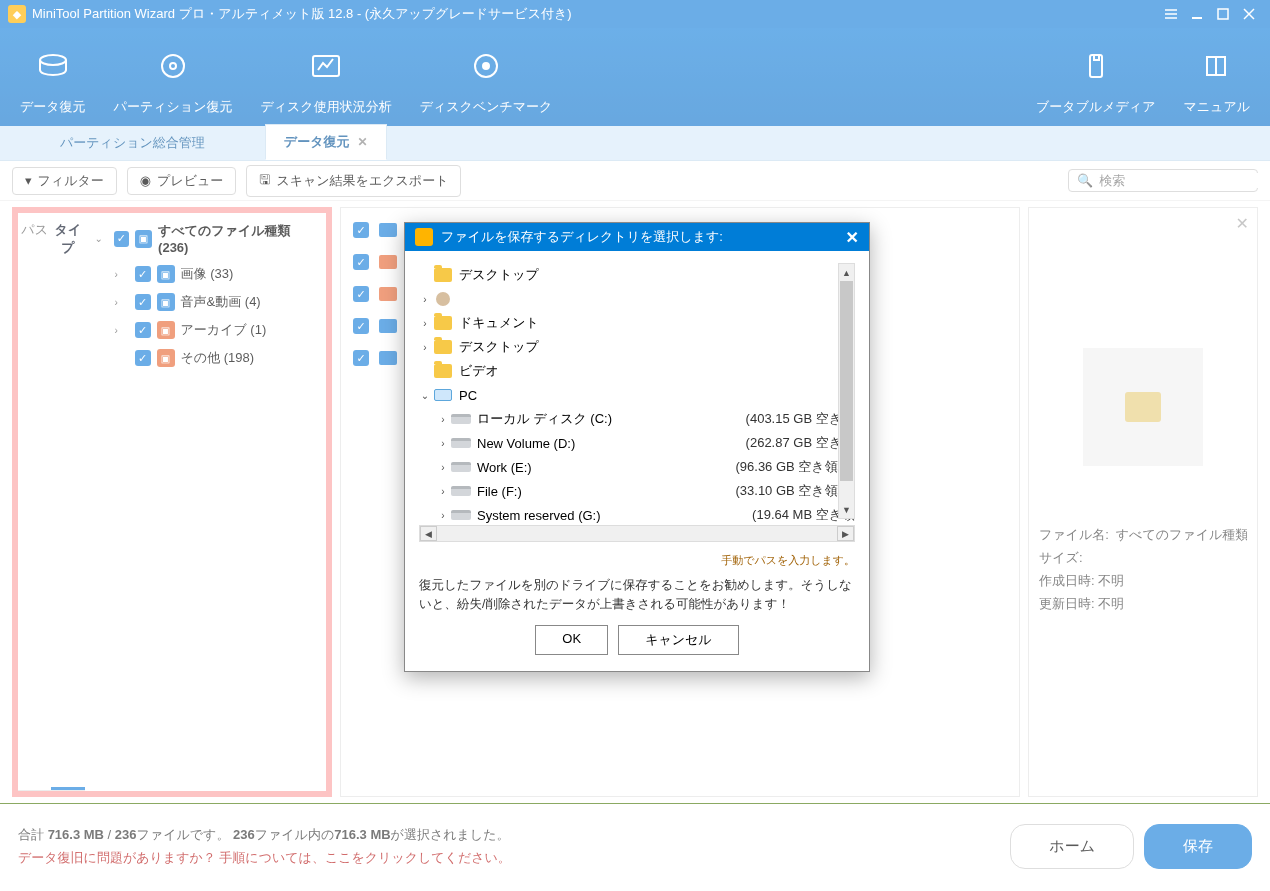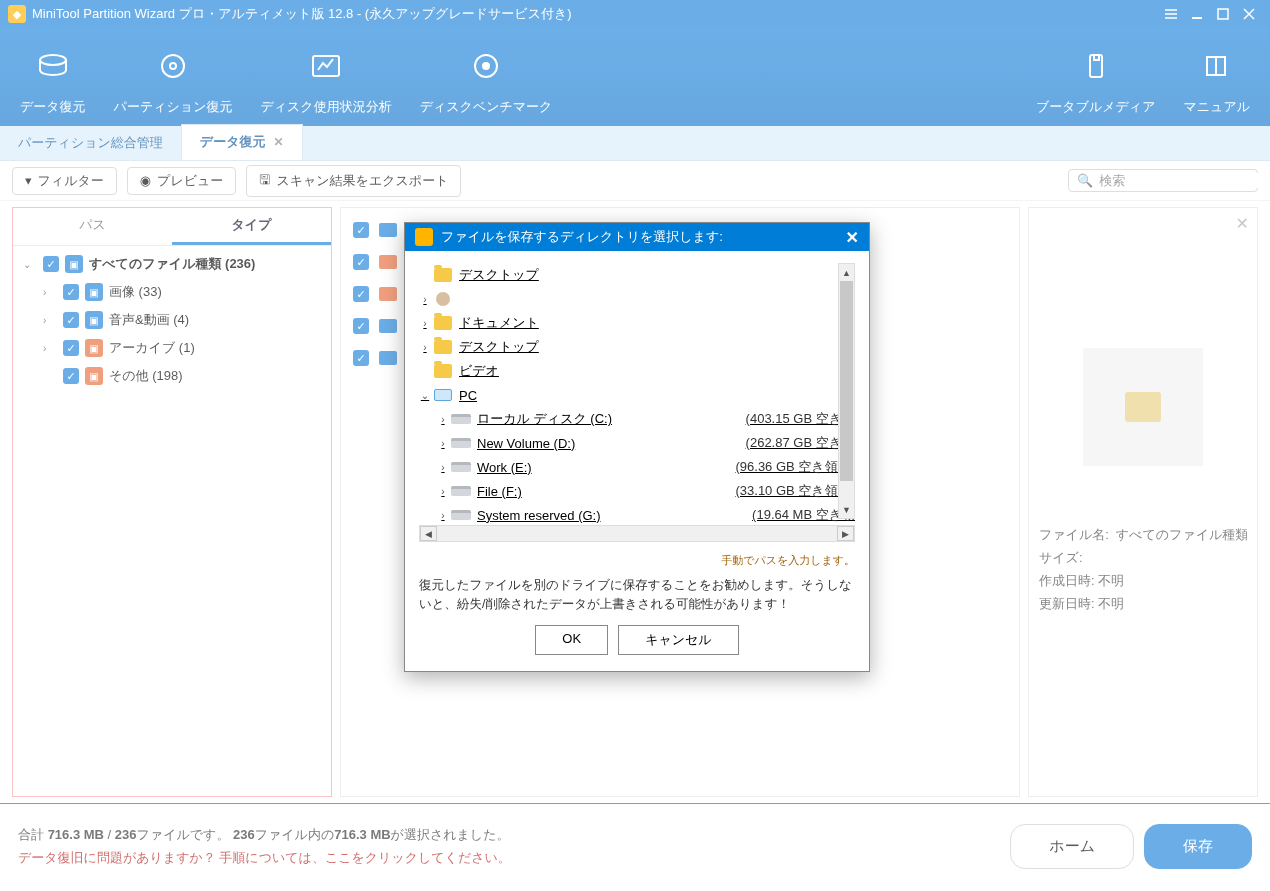--- a/index.html
+++ b/index.html
@@ -13,34 +13,34 @@
 .titlebar .win-btn svg { stroke:#fff; fill:none; }
 
 
 .ribbon { height:98px; background:linear-gradient(#1e85dd,#1779cf); display:flex; align-items:flex-end; color:#fff; padding:0 6px 4px; }
 .ribbon .rbtn { display:flex; flex-direction:column; align-items:center; justify-content:flex-end; padding:0 14px 6px; cursor:pointer; font-size:13px; }
 .ribbon .rbtn .ic { width:36px; height:36px; margin-bottom:14px; display:flex; align-items:center; justify-content:center;}
 .ribbon .spacer { flex:1; }
 
 
 .tabsrow { height:35px; background:#d9ecfa; display:flex; align-items:flex-end; border-bottom:1px solid #c9dff0;}
-.tabsrow .tab { padding:8px 18px; font-size:13px; color:#0f5a9c; cursor:pointer;}
+.tabsrow .tab { padding:8px 18px; font-size:13px; color:#0f5a9c; cursor:pointer;margin-left:42px;}
 .tabsrow .tab.active { background:#fff; border:1px solid #c9dff0; border-bottom:1px solid #fff; font-weight:600; }
 .tabsrow .tab .x { margin-left:8px; color:#888; font-size:12px;}
 
 
 .toolbar { height:40px; display:flex; align-items:center; padding:0 12px; gap:10px; border-bottom:1px solid #eee; }
 .toolbar .tbtn { border:1px solid #ccc; border-radius:4px; padding:4px 12px; display:flex; align-items:center; gap:6px; cursor:pointer; background:#fff; font-size:13px;}
 .toolbar .spacer { flex:1; }
 .toolbar .search { border:1px solid #ccc; border-radius:4px; padding:3px 8px; width:190px; display:flex; align-items:center; gap:6px; color:#999;}
 .toolbar .search input { border:none; outline:none; flex:1; font-size:13px;}
 
 
 .body { display:flex; height:602px; }
-.leftpane { width:320px; border:1px solid #fca5a5; margin:6px 0 6px 12px; display:flex; flex-direction:column; }
+.leftpane { width:320px; border:6px solid #fca5a5; margin:6px 0 6px 12px; display:flex; flex-direction:row; }
 .ptabs { display:flex; border-bottom:1px solid #e4e4e4; }
 .ptabs .pt { flex:1; text-align:center; padding:8px 0; cursor:pointer; color:#666;}
 .ptabs .pt.active { color:#0f172a; border-bottom:3px solid #1c82db; font-weight:600;}
 .tree { flex:1; overflow:auto; padding:4px 0;}
 .trow { display:flex; align-items:center; padding:5px 10px; cursor:pointer;}
 .trow .chev { width:14px; color:#666; font-size:10px;}
 .trow .cb { width:16px; height:16px; background:#1c82db; border-radius:3px; margin:0 6px; display:flex; align-items:center; justify-content:center; color:#fff; font-size:11px;}
 .trow .fi { width:18px; height:18px; margin-right:6px; border-radius:3px; display:flex; align-items:center; justify-content:center; font-size:10px; color:#fff;}
 .trow.l0{} .trow.l1{padding-left:30px;}
 .midpane { flex:1; border:1px solid #e4e4e4; margin:6px 8px; padding:6px 0;}
@@ -62,21 +62,21 @@
 
 
 .dim { position:absolute; inset:0; background:rgba(255,255,255,0.35);}
 
 .dialog { position:absolute; left:404px; top:222px; width:466px; background:#fff; border:1px solid #888; box-shadow:0 6px 20px rgba(0,0,0,0.3);}
 .dlg-title { height:28px; background:#007dd7; color:#fff; display:flex; align-items:center; padding:0 10px; font-size:13px;}
 .dlg-title .logo { width:18px; height:18px; background:#ffb400; border-radius:3px; margin-right:8px;}
 .dlg-title .spacer { flex:1;}
 .dlg-title .x { cursor:pointer; font-size:16px; font-weight:bold;}
 .dlg-body { padding:12px 14px 12px;}
-.ftree { height:260px; border:none; overflow:hidden; position:relative;text-decoration:underline;}
+.ftree { height:260px; border:none; overflow:hidden; position:relative;}
 .frow { display:flex; align-items:center; padding:3px 0; font-size:13px;}
 .frow .chev { width:12px; color:#555; font-size:10px; text-align:center;}
 .frow .ic { width:20px; height:18px; margin:0 6px 0 2px; display:flex; align-items:center; justify-content:center;}
 .frow .free { color:#333;}
 .frow.i0{} .frow.i1{padding-left:18px;}
 .hscroll { height:17px; background:#f0f0f0; border:1px solid #ddd; display:flex; align-items:center; margin-top:2px;}
 .hscroll .ar { width:17px; height:15px; background:#f0f0f0; border:1px solid #ccc; display:flex; align-items:center; justify-content:center; font-size:9px; color:#555;}
 .hscroll .track{flex:1;}
 .vscroll { position:absolute; right:0; top:0; width:17px; height:256px; background:#f0f0f0; border:1px solid #ddd;}
 .vscroll .ar { width:15px; height:17px; display:flex; align-items:center; justify-content:center; font-size:9px; color:#555;}

